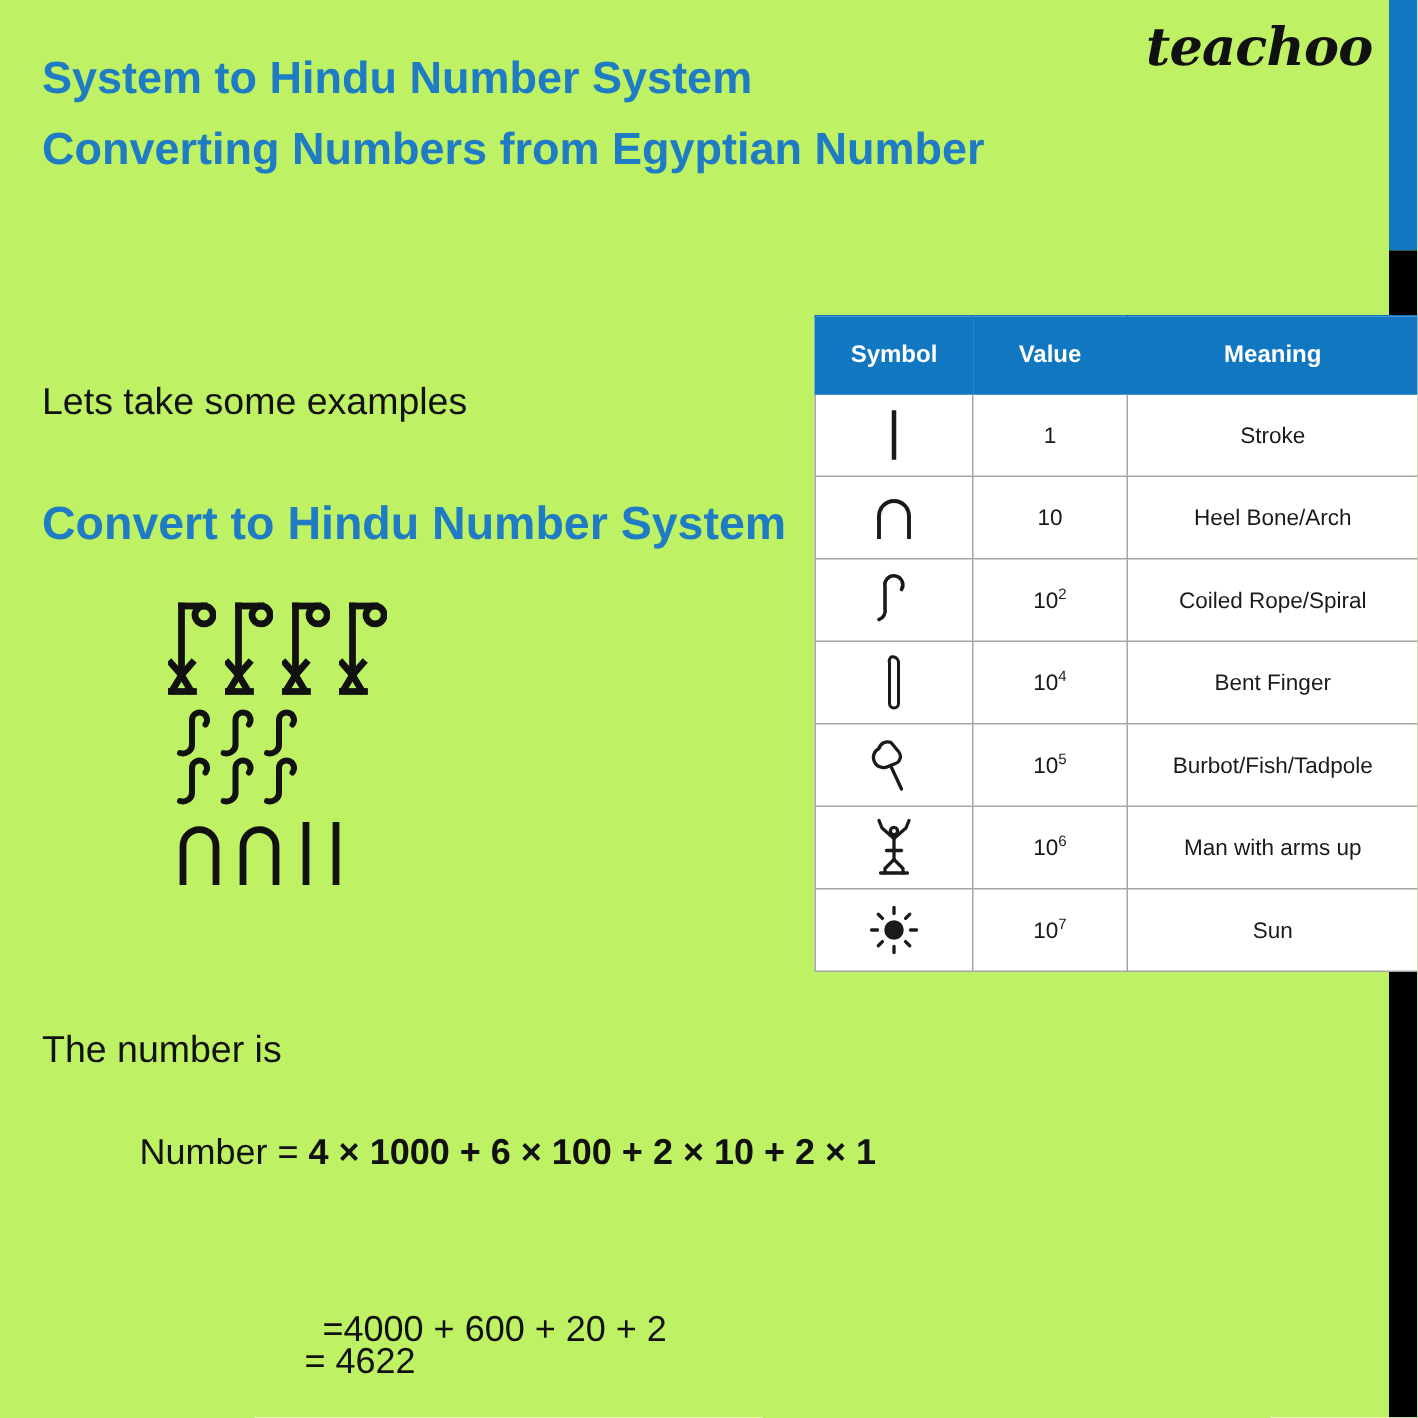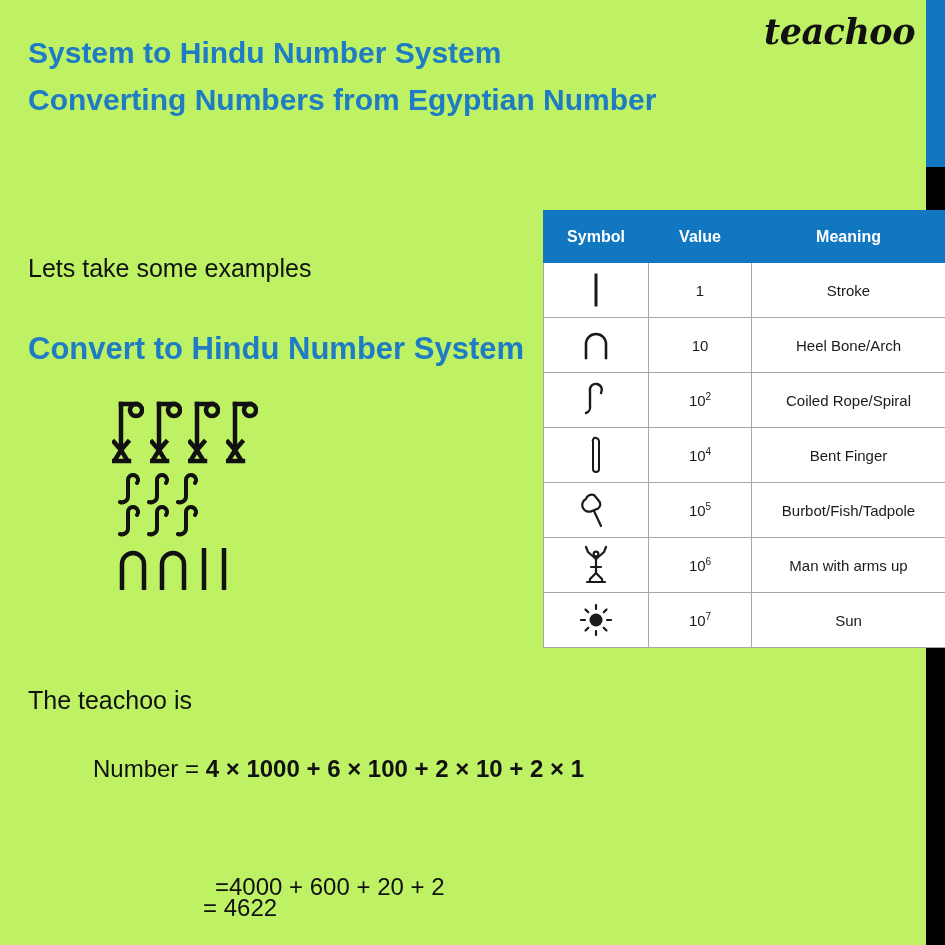--- a/index.html
+++ b/index.html
@@ -277,21 +277,21 @@
       </svg>
       <svg class="gl" width="12" height="42" viewBox="0 0 12 42">
         <path d="M6 2 L6 40" fill="none" stroke="#111" stroke-width="4.5" stroke-linecap="square"></path>
       </svg>
       <svg class="gl" width="12" height="42" viewBox="0 0 12 42">
         <path d="M6 2 L6 40" fill="none" stroke="#111" stroke-width="4.5" stroke-linecap="square"></path>
       </svg>
     </div>
   </div>
 
-  <div class="the-number-is">The teachoo is</div>
+  <div class="the-number-is">The number is</div>
   <div class="eq-line1"><span>Number = </span><b>4 × 1000 + 6 × 100 + 2 × 10 + 2 × 1</b></div>
   <div class="eq-line2">=4000 + 600 + 20 + 2</div>
   <div class="eq-line3">= 4622</div>
 
   <table class="symtable">
     <colgroup>
       <col class="col-symbol">
         <col class="col-value">
         <col class="col-meaning">
     </colgroup>

